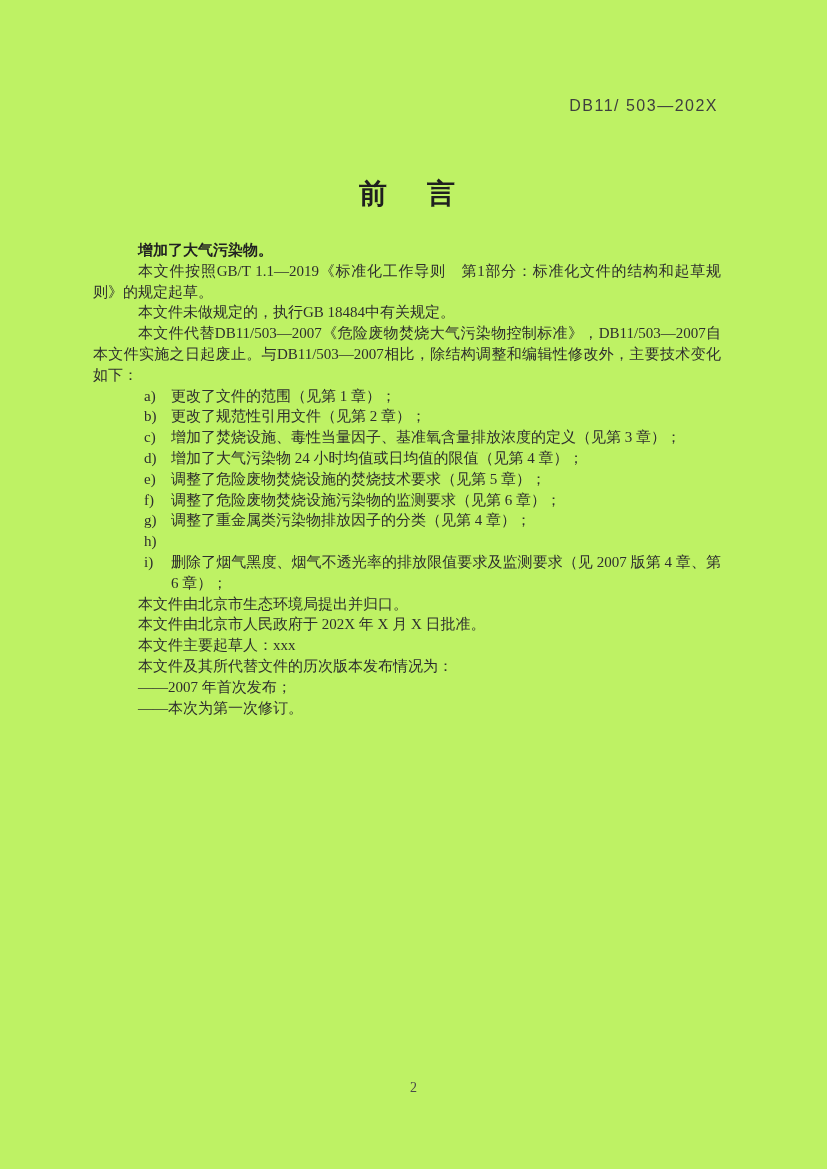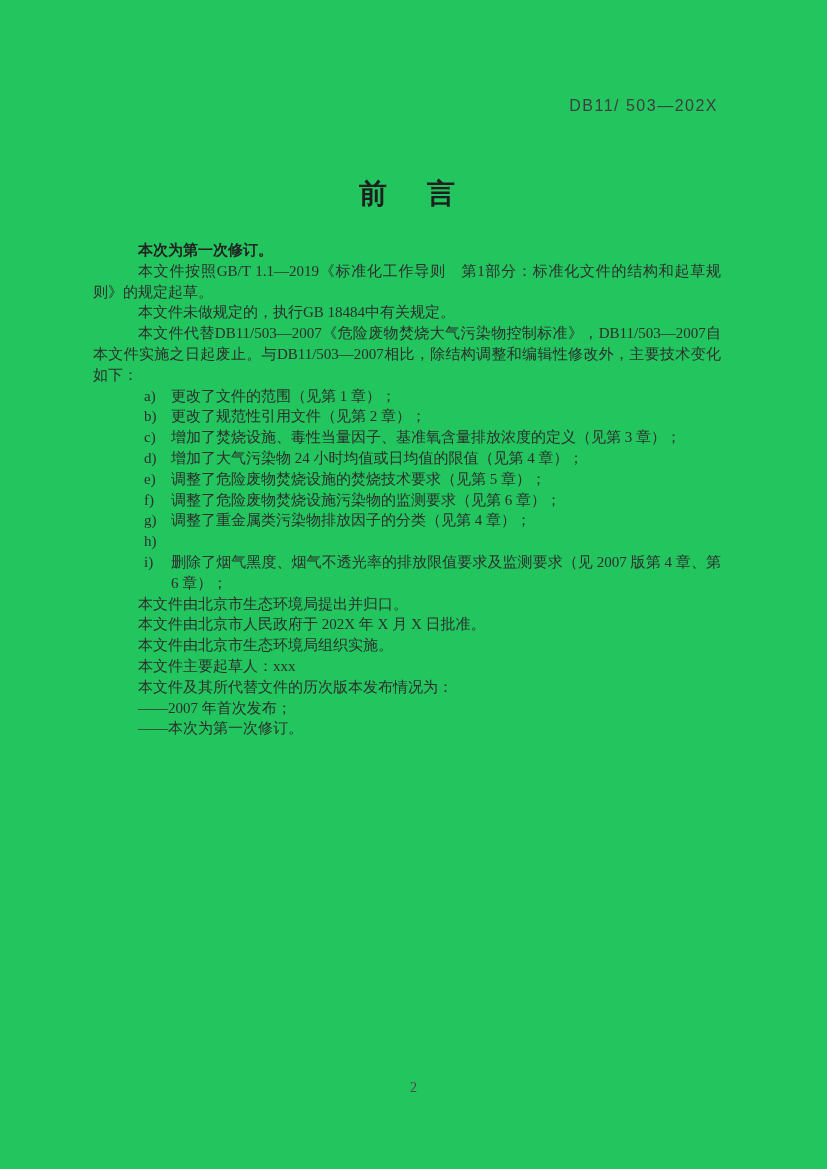--- a/index.html
+++ b/index.html
@@ -2,21 +2,21 @@
 <html><head>
 <meta charset="utf-8">
 <style>
   * { box-sizing: border-box; }
   html, body { margin: 0; padding: 0; background: #ffffff; }
   .page {
     position: relative;
     width: 827px;
     height: 1169px;
     margin: 0 auto;
-    background: #22c55e;
+    background: #bef264;
     color: #2e2e2e;
     font-family: "Liberation Serif", "DejaVu Serif", serif;
     overflow: hidden;
   }
   .doc-number {
     position: absolute;
     top: 97px;
     right: 109px;
     font-family: "Liberation Sans", "DejaVu Sans", sans-serif;
     font-size: 16px;
@@ -78,21 +78,21 @@
 <body>
 
 <div class="page">
 
   <div class="doc-number">DB11/ 503—202X</div>
 
   <div class="content">
 
     <h1 class="doc-title">前　言</h1>
 
-    <p class="para strong-line">本次为第一次修订。</p>
+    <p class="para strong-line">增加了大气污染物。</p>
 
     <div>
 
         <p class="para">本文件按照GB/T 1.1—2019《标准化工作导则　第1部分：标准化文件的结构和起草规则》的规定起草。</p>
 
         <p class="para">本文件未做规定的，执行GB 18484中有关规定。</p>
 
         <p class="para">本文件代替DB11/503—2007《危险废物焚烧大气污染物控制标准》，DB11/503—2007自本文件实施之日起废止。与DB11/503—2007相比，除结构调整和编辑性修改外，主要技术变化如下：</p>
       </div>
 
@@ -142,21 +142,20 @@
           <span class="change-text">删除了烟气黑度、烟气不透光率的排放限值要求及监测要求（见 2007 版第 4 章、第 6 章）；</span>
         </div>
       </div>
 
     <div>
 
         <p class="para">本文件由北京市生态环境局提出并归口。</p>
 
         <p class="para">本文件由北京市人民政府于 202X 年 X 月 X 日批准。</p>
 
-        <p class="para">本文件由北京市生态环境局组织实施。</p>
 
 
         <p class="para">本文件主要起草人：xxx</p>
 
         <p class="para">本文件及其所代替文件的历次版本发布情况为：</p>
 
         <p class="para">——2007 年首次发布；</p>
 
         <p class="para">——本次为第一次修订。</p>
       </div>

